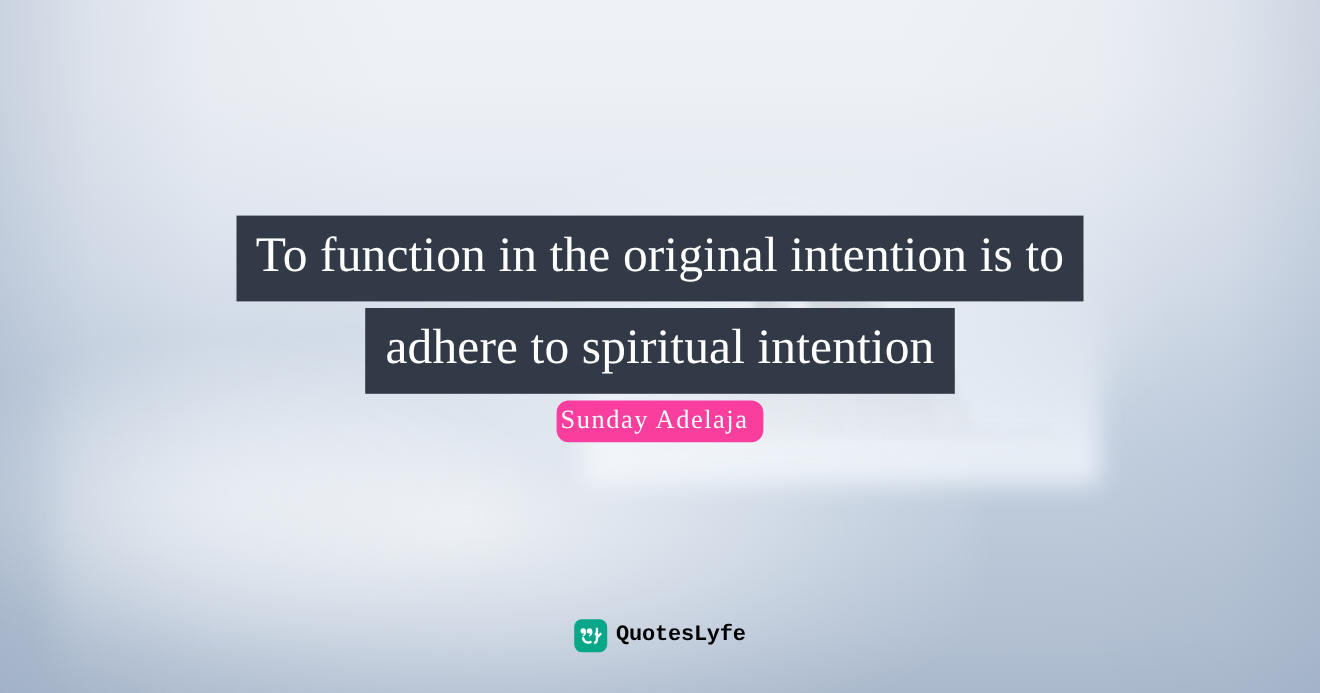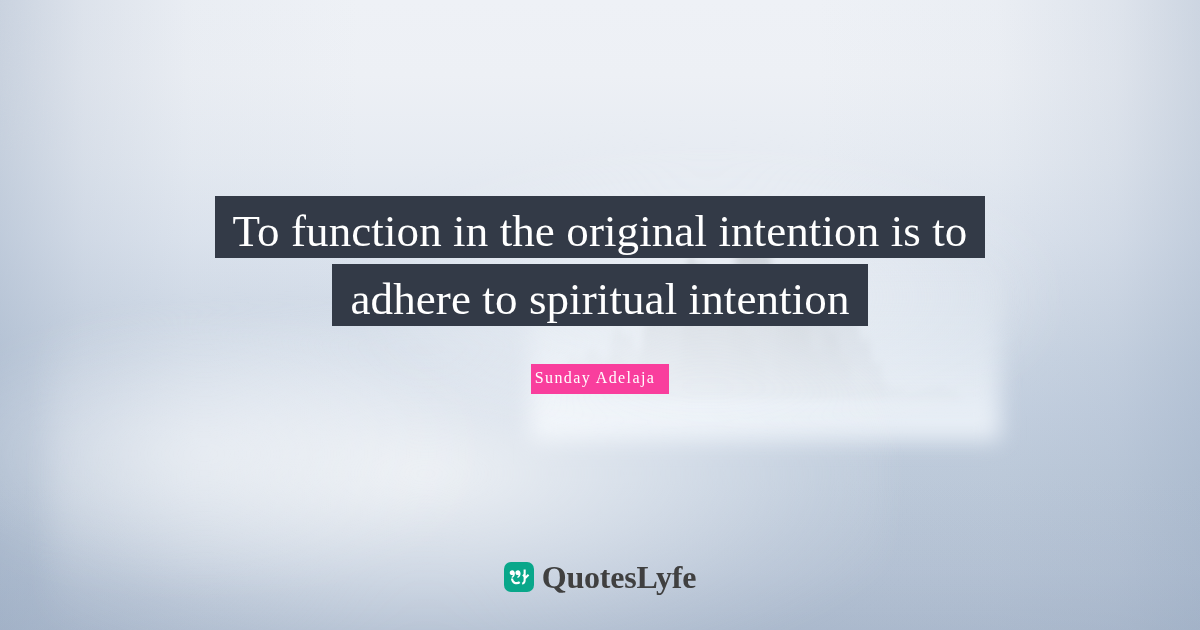--- a/index.html
+++ b/index.html
@@ -147,45 +147,46 @@
     z-index: 5;
   }
   .quote-line {
     display: inline-block;
     background: #333a47;
     color: #ffffff;
     font-family: "Liberation Serif", serif;
     font-size: 45px;
     line-height: 1.0;
     letter-spacing: 0.1px;
-    padding: 13px 18px 4px 18px;
+    padding: 13px 18px 20px 18px;
     white-space: nowrap;
   }
   .quote-line-wrap { display: block; }
   .quote-line-wrap + .quote-line-wrap { margin-top: 6px; }
 
   
   .author-row {
     position: absolute;
     left: 0;
     right: 0;
     top: 364px;
     text-align: center;
     z-index: 5;
   }
   .author-chip {
     display: inline-block;
     background: #f93e9d;
     color: #ffffff;
     font-family: "Liberation Serif", serif;
-    font-size: 16px;
+    font-size: 24px;
     letter-spacing: 1.4px;
     line-height: 1;
     padding: 6px 14px 8px 4px;
     white-space: nowrap;
+    border-radius: 11px;
   }
 
   
   .brand {
     position: absolute;
     left: 0;
     right: 0;
     bottom: 37px;
     display: flex;
     align-items: center;
@@ -198,25 +199,25 @@
     height: 30px;
     border-radius: 7px;
     background: #09a78a;
     display: flex;
     align-items: center;
     justify-content: center;
     flex: 0 0 auto;
   }
   .brand-mark svg { display: block; }
   .brand-name {
-    font-family: Liberation Serif, serif;
+    font-family: Liberation Mono, monospace;
     font-weight: bold;
-    font-size: 32px;
+    font-size: 20px;
     line-height: 1;
-    color: #404040;
+    color: #000000;
     letter-spacing: -0.2px;
   }
 </style>
 </head>
 <body>
 
 <div class="quote-card">
 
   <div class="bg-base"></div>
   <div class="bg-edge-left"></div>

